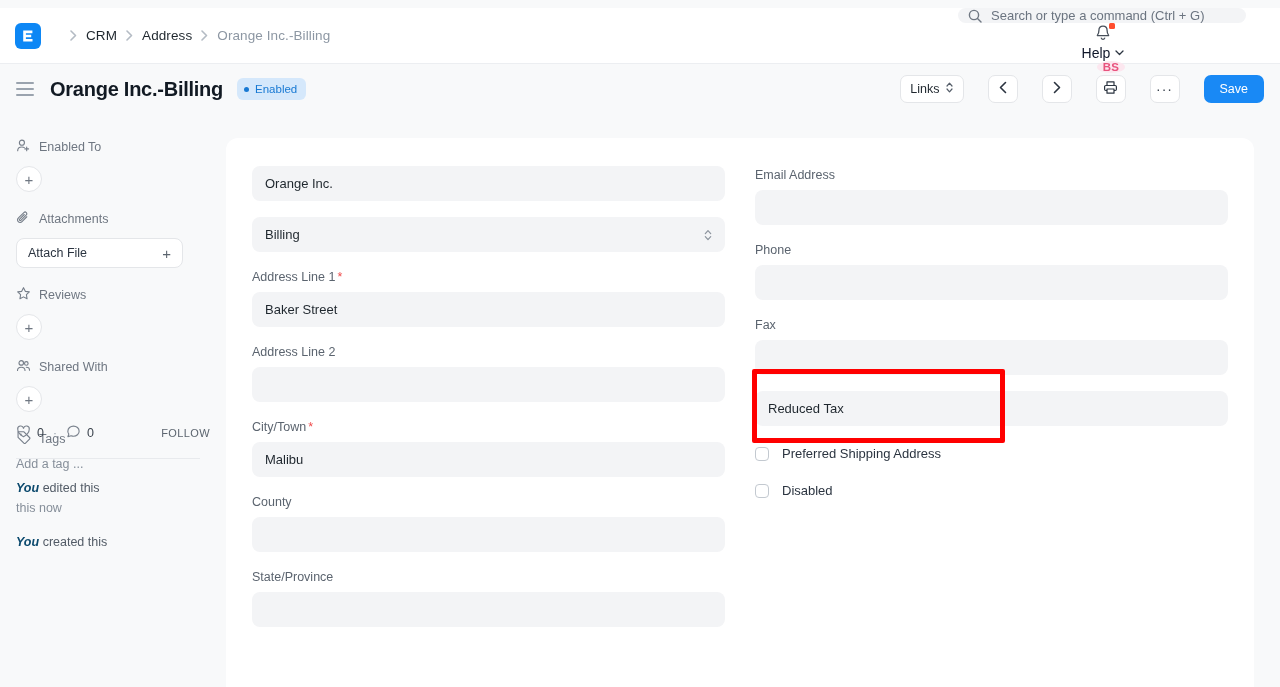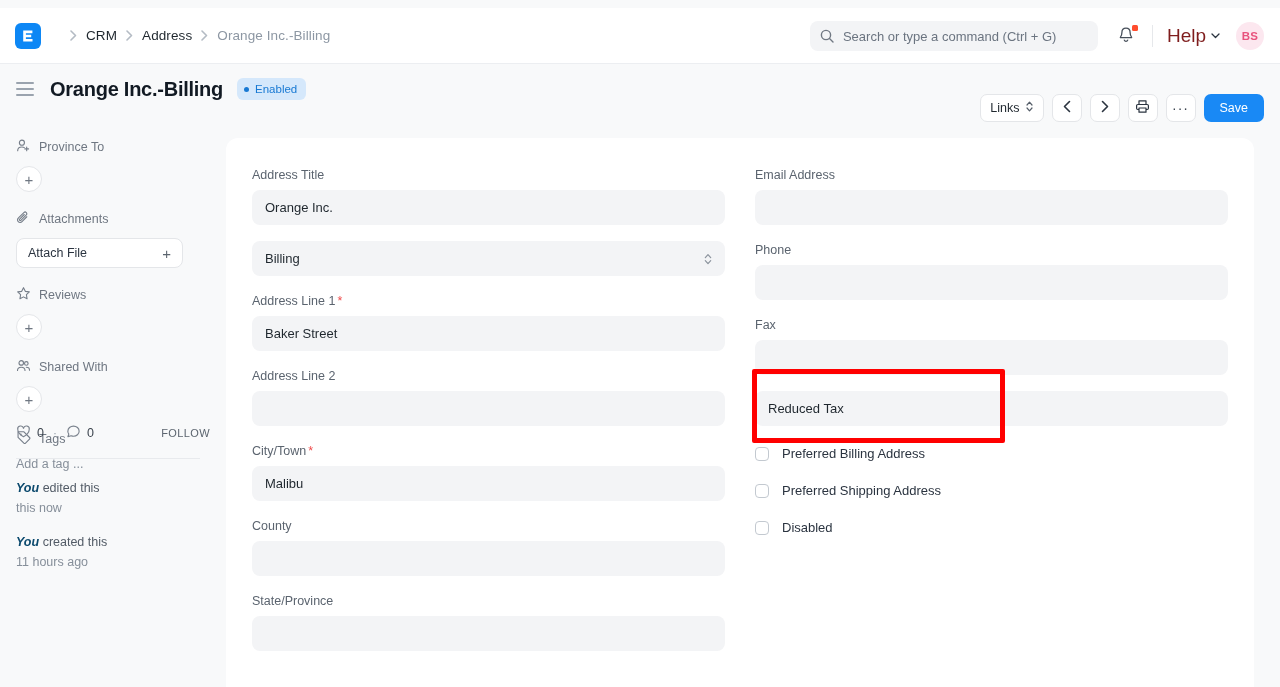--- a/index.html
+++ b/index.html
@@ -32,21 +32,21 @@
     letter-spacing: .1px; white-space: nowrap;
   }
   .crumb.current { color: #8d97a3; font-weight: 400; }
   .crumb-sep {
     margin: 0 9px; color: #b4bbc4; font-size: 12px;
     display: flex; align-items: center;
   }
 
   .nav-right {
     position: absolute; right: 0; top: 0; height: 56px;
-    display: flex; align-items: center; padding-right: 16px;
+    display: flex; align-items: center; padding-right: 16px; flex-direction: column;
   }
   .searchbox {
     width: 288px; height: 30px; background: #f3f4f6;
     border-radius: 8px; display: flex; align-items: center;
     padding: 0 10px; margin-right: 18px;
   }
   .searchbox .sicon { flex: 0 0 auto; display: flex; margin-right: 9px; }
   .search-input {
     border: 0; outline: 0; background: transparent;
     font-family: "Liberation Sans", sans-serif;
@@ -54,22 +54,22 @@
   }
   .search-input::placeholder { color: #6b7480; opacity: 1; }
 
   .bell-wrap { position: relative; width: 22px; height: 22px; margin-right: 14px; cursor: pointer; }
   .bell-dot {
     position: absolute; right: 0px; top: 0px;
     width: 6px; height: 6px; background: #ff4d2e; border-radius: 1.5px;
   }
   .nav-divider { width: 1px; height: 22px; background: #e6e8eb; margin-right: 14px; }
   .help {
-    display: flex; align-items: center; font-size: 19px;
-    color: #7f1d1d; margin-right: 16px; cursor: pointer; white-space: nowrap; justify-content: space-between;
+    display: flex; align-items: center; font-size: 14px;
+    color: #0f172a; margin-right: 16px; cursor: pointer; white-space: nowrap; justify-content: space-between;
   }
   .help .chev { margin-left: 5px; display: flex; }
   .avatar {
     width: 28px; height: 28px; border-radius: 50%;
     background: #fce7ef; color: #e8537e;
     font-size: 11.5px; font-weight: 600; letter-spacing: .3px;
     display: flex; align-items: center; justify-content: center;
     cursor: pointer;
   }
 
@@ -93,21 +93,21 @@
     display: flex; align-items: center;
     font-size: 11.5px; font-weight: 500; color: #1879d3;
   }
   .badge .dot {
     width: 5px; height: 5px; border-radius: 50%;
     background: #1879d3; margin-right: 6px;
   }
 
   .toolbar {
     position: absolute; right: 16px; top: 56px; height: 66px;
-    display: flex; align-items: flex-end; gap: 8px;
+    display: flex; align-items: center; gap: 24px;
   }
   .tbtn {
     height: 28px; min-width: 28px; padding: 0 9px;
     background: #ffffff; border: 1px solid #e4e6e9; border-radius: 7px;
     display: flex; align-items: center; justify-content: center;
     font-size: 12.5px; color: #1f272e; font-weight: 500; cursor: pointer;
     font-family: "Liberation Sans", sans-serif;
   }
   .tbtn .lbl { margin-right: 5px; }
   .tbtn.square { width: 30px; padding: 0; }
@@ -339,21 +339,21 @@
 
   <div class="sec">
     <div class="side-head">
       <span>
         <svg width="15" height="15" viewBox="0 0 16 16">
           <circle cx="6.3" cy="5" r="2.7" stroke="#767e89" stroke-width="1.2" fill="none"></circle>
           <path d="M1.8 13.6c0-2.5 2-4 4.5-4 1 0 1.9.2 2.6.7" stroke="#767e89" stroke-width="1.2" fill="none" stroke-linecap="round"></path>
           <path d="M11.4 9.6v4M9.4 11.6h4" stroke="#767e89" stroke-width="1.2" stroke-linecap="round"></path>
         </svg>
       </span>
-      <span>Province To</span>
+      <span>Enabled To</span>
     </div>
     <div class="plus-circle">+</div>
   </div>
 
   <div class="sec">
     <div class="side-head">
       <span>
         <svg width="15" height="15" viewBox="0 0 16 16">
           <path d="M11.5 7.2L6.4 12.3a2.7 2.7 0 1 1-3.8-3.8l5.8-5.8a1.8 1.8 0 1 1 2.6 2.6L5.2 11a.9.9 0 1 1-1.3-1.3l4.9-4.9" stroke="#767e89" stroke-width="1.2" fill="none" stroke-linecap="round" stroke-linejoin="round"></path>
         </svg>
@@ -434,33 +434,29 @@
   <div class="act-item">
     <div class="act-line">
       <b>You</b><span> edited this</span>
     </div>
     <div class="act-time">this now</div>
   </div>
   <div class="act-item">
     <div class="act-line">
       <b>You</b><span> created this</span>
     </div>
-    <div class="act-time">11 hours ago</div>
   </div>
 </div>
 
 <div class="card">
   <div class="cols">
 
     <div class="col">
 
       <div class="field">
-        <label class="flabel">
-          <span>Address Title</span>
-        </label>
         <input class="finput" type="text" value="Orange Inc." style="">
       </div>
 
       <div class="field">
         <div class="select-wrap">
           <input class="finput" type="text" value="Billing" style="">
           <span class="chev-updown">
             <svg width="10" height="14" viewBox="0 0 10 14">
               <path d="M2.3 5.6L5 2.6l2.7 3" stroke="#8b939d" stroke-width="1.2" fill="none" stroke-linecap="round" stroke-linejoin="round"></path>
               <path d="M2.3 8.6L5 11.6l2.7-3" stroke="#8b939d" stroke-width="1.2" fill="none" stroke-linecap="round" stroke-linejoin="round"></path>
@@ -529,24 +525,20 @@
         <input class="finput" type="text" value="" style="">
       </div>
 
       <div class="field">
         <input class="finput" type="text" value="Reduced Tax" style="">
       </div>
 
       <div class="checks">
         <div class="check-row">
           <span class="cbox"></span>
-          <span class="check-lbl">Preferred Billing Address</span>
-        </div>
-        <div class="check-row">
-          <span class="cbox"></span>
           <span class="check-lbl">Preferred Shipping Address</span>
         </div>
         <div class="check-row">
           <span class="cbox"></span>
           <span class="check-lbl">Disabled</span>
         </div>
       </div>
     </div>
   </div>
 </div>

